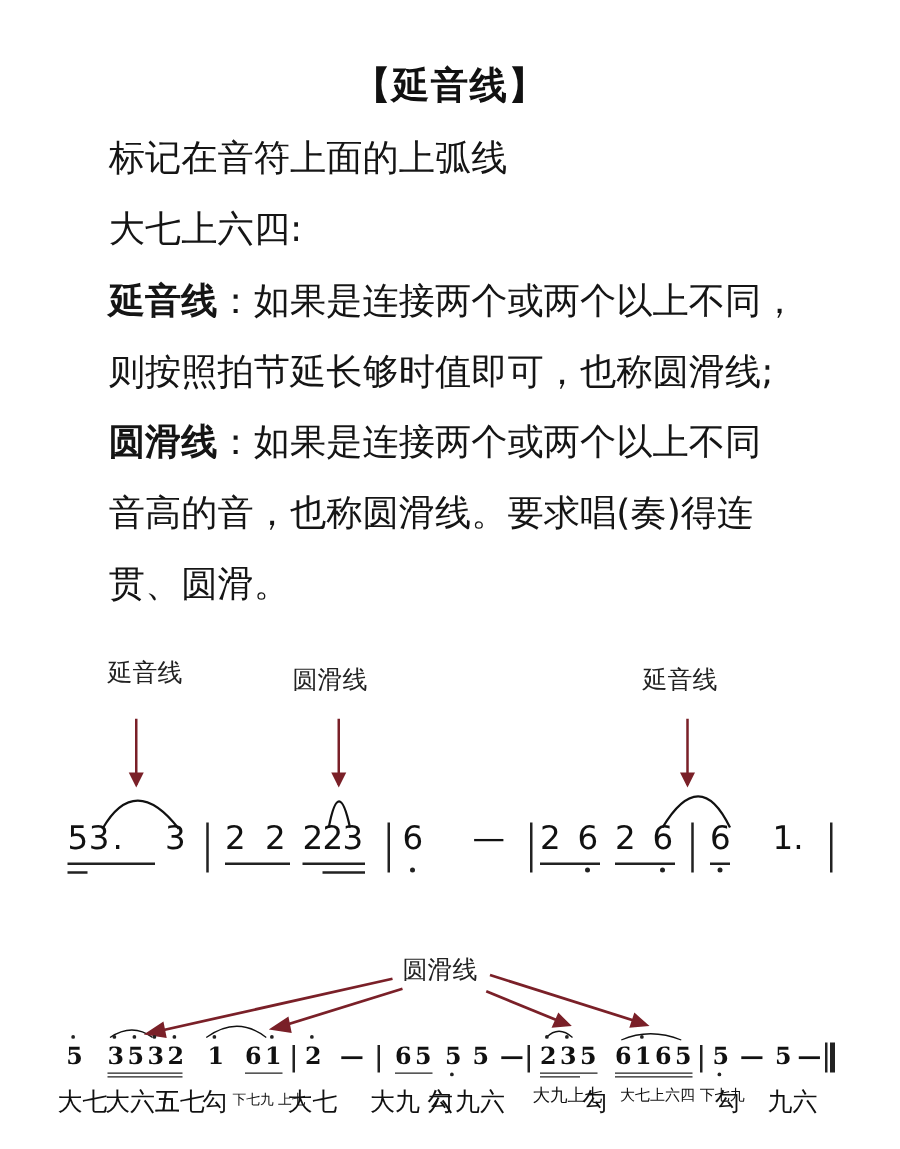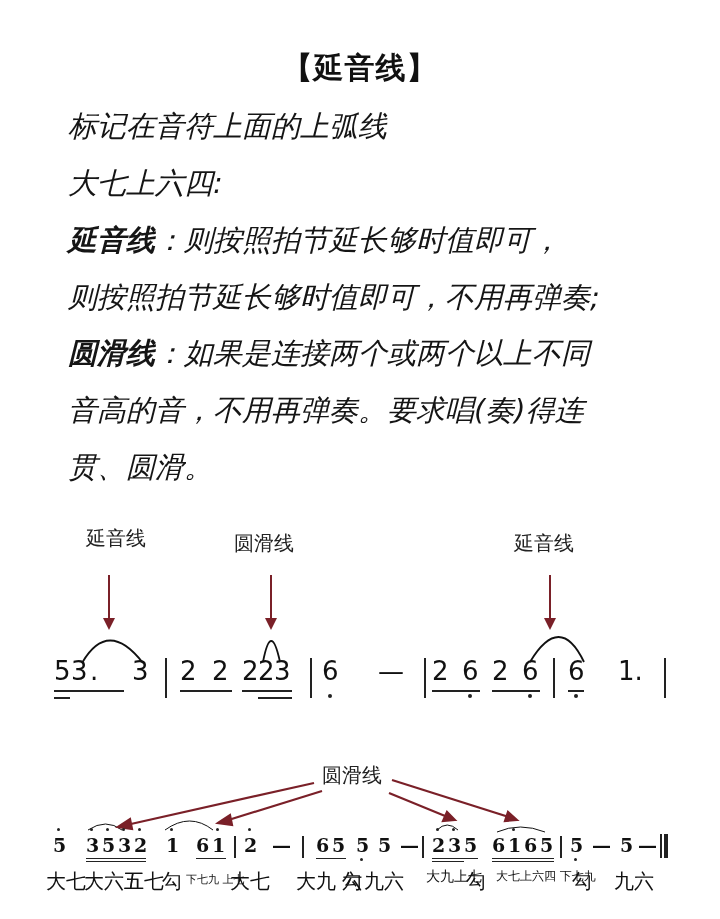--- a/index.html
+++ b/index.html
@@ -1,20 +1,20 @@
 <!DOCTYPE html>
 <html><head>
 <meta charset="utf-8">
 <style>
   html, body { margin: 0; padding: 0; background: #ffffff; }
   body { width: 720px; height: 919px; position: relative; overflow: hidden;
          font-family: "DejaVu Sans", "Liberation Sans", sans-serif; color: #111; }
   .title { position: absolute; top: 48px; left: 0; width: 720px; text-align: center;
            font-size: 30px; font-weight: bold; letter-spacing: 1px; }
-  .para { position: absolute; left: 68px; font-size: 29px; line-height: 40px; white-space: nowrap; color: #151515; font-style: italic; }
+  .para { position: absolute; left: 87px; font-size: 29px; line-height: 40px; white-space: nowrap; color: #151515; }
   .para b { font-weight: bold; }
   .label { position: absolute; font-size: 20px; color: #222; }
   .arrow-v { position: absolute; width: 2px; background: #7a2028; }
   .arrow-v::after { content: ""; position: absolute; left: -5px; bottom: -2px;
                     border-left: 6px solid transparent; border-right: 6px solid transparent;
                     border-top: 12px solid #7a2028; }
   .staff1 { position: absolute; top: 656px; left: 50px; height: 40px;
             font-family: "DejaVu Sans", sans-serif; font-size: 26px; }
   .note { position: absolute; top: 0; }
   .bar { position: absolute; width: 2px; height: 40px; background: #222; }
@@ -27,27 +27,27 @@
   .tab { position: absolute; top: 868px; font-family: "DejaVu Serif", serif; font-size: 20px; color: #111; }
 </style>
 </head>
 <body>
 
 <div class="title">【延音线】</div>
 
 <div class="para" style="top:106px">标记在音符上面的上弧线</div>
 <div class="para" style="top:163px">大七上六四:</div>
 <div class="para" style="top:220px">
-  <b>延音线</b><span>：则按照拍节延长够时值即可，</span>
+  <b>延音线</b><span>：如果是连接两个或两个以上不同，</span>
 </div>
-<div class="para" style="top:277px">则按照拍节延长够时值即可，不用再弹奏;</div>
+<div class="para" style="top:277px">则按照拍节延长够时值即可，也称圆滑线;</div>
 <div class="para" style="top:333px">
   <b>圆滑线</b><span>：如果是连接两个或两个以上不同</span>
 </div>
-<div class="para" style="top:390px">音高的音，不用再弹奏。要求唱(奏)得连</div>
+<div class="para" style="top:390px">音高的音，也称圆滑线。要求唱(奏)得连</div>
 <div class="para" style="top:447px">贯、圆滑。</div>
 
 <div class="label" style="left:86px;top:525px">延音线</div>
 <div class="label" style="left:234px;top:530px">圆滑线</div>
 <div class="label" style="left:514px;top:530px">延音线</div>
 <div class="arrow-v" style="left:108px;top:575px;height:53px"></div>
 <div class="arrow-v" style="left:270px;top:575px;height:53px"></div>
 <div class="arrow-v" style="left:549px;top:575px;height:53px"></div>
 
 <div class="staff1">

